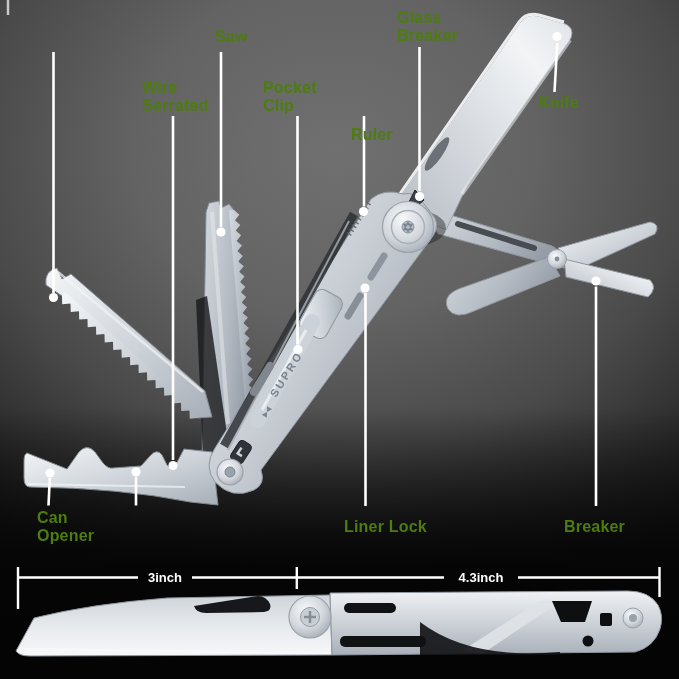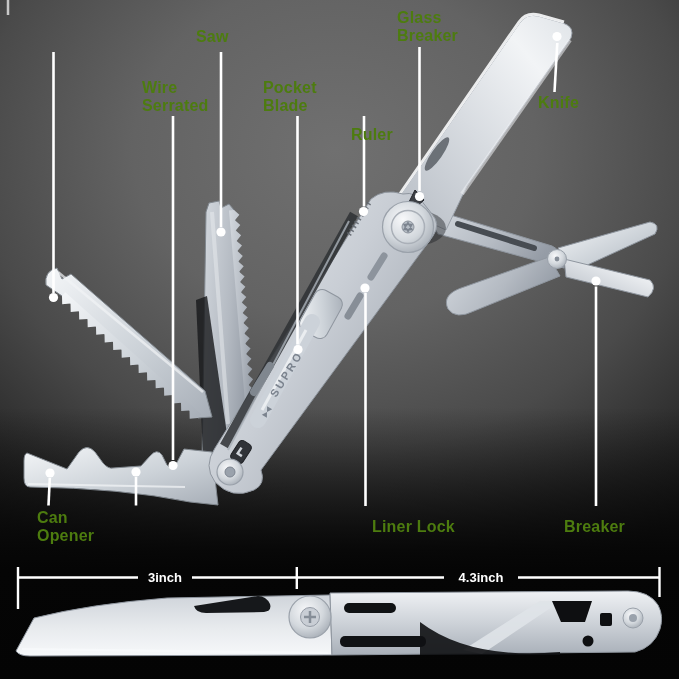--- a/index.html
+++ b/index.html
@@ -196,25 +196,25 @@
       <line x1="297" y1="577.5" x2="444" y2="577.5"></line>
       <line x1="518" y1="577.5" x2="659.5" y2="577.5"></line>
       <line x1="18" y1="567" x2="18" y2="609"></line>
       <line x1="296.8" y1="567" x2="296.8" y2="589"></line>
       <line x1="659.5" y1="567" x2="659.5" y2="597"></line>
     </g>
 
     <line x1="8" y1="0" x2="8" y2="15" stroke="#e8e8e8" stroke-width="2.5" opacity=".8"></line>
   </svg>
 
-  <div class="lbl" style="left:196px;top:28px;">Saw</div>
+  <div class="lbl" style="left:215px;top:28px;">Saw</div>
   <div class="lbl wrap" style="left:142px;top:79px;width:72px;">Wire Serrated</div>
-  <div class="lbl wrap" style="left:263px;top:79px;width:72px;">Pocket Blade</div>
+  <div class="lbl wrap" style="left:263px;top:79px;width:72px;">Pocket Clip</div>
   <div class="lbl wrap" style="left:397px;top:9px;width:80px;">Glass Breaker</div>
   <div class="lbl" style="left:351px;top:94px;margin-top:32px;">Ruler</div>
   <div class="lbl" style="left:538px;top:94px;text-align:right;">Knife</div>
   <div class="lbl wrap" style="left:37px;top:509px;width:72px;">Can Opener</div>
-  <div class="lbl" style="left:344px;top:518px;margin-left:28px;">Liner Lock</div>
+  <div class="lbl" style="left:344px;top:518px;">Liner Lock</div>
   <div class="lbl" style="left:564px;top:518px;">Breaker</div>
 
   <div class="dim" style="left:165px;top:577px;">3inch</div>
   <div class="dim" style="left:481px;top:577px;">4.3inch</div>
 </div>
 
 </body></html>

